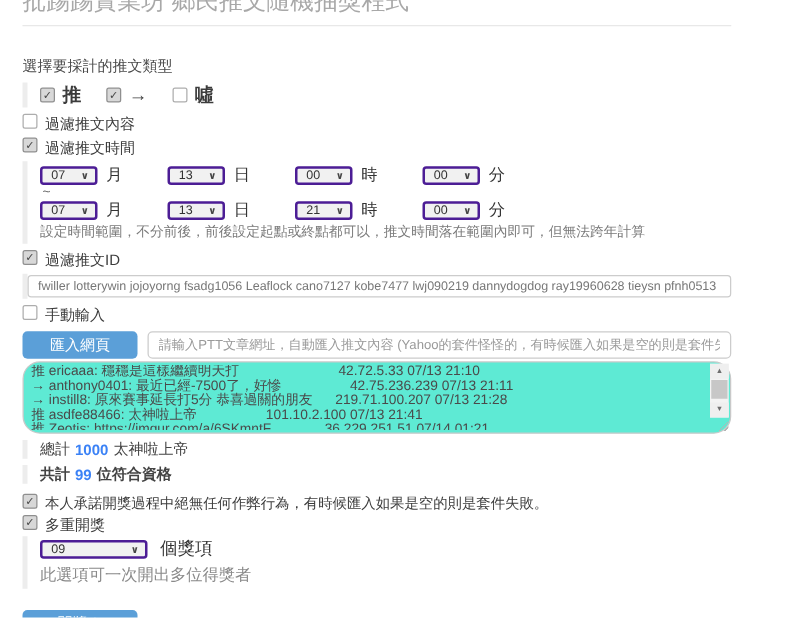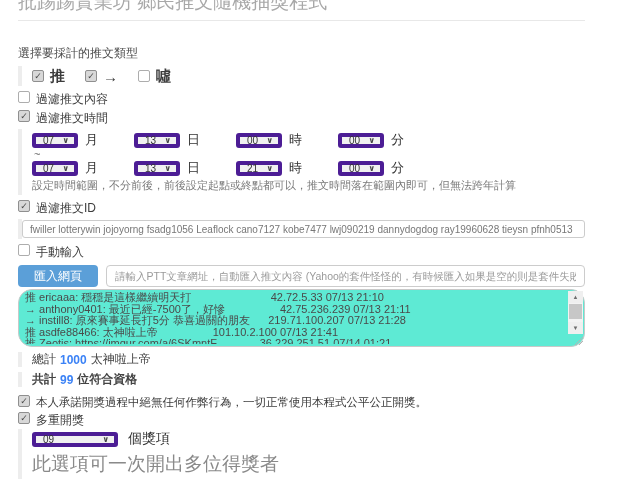--- a/index.html
+++ b/index.html
@@ -21,37 +21,37 @@
   .cb.checked { background: #d8d8d8; border-color: #8f8f8f; }
   .cb.checked .mark { display: block; }
   .cb-label { color: #3c3c3c; }
 
   .pushtype { margin-top: 4px; display: flex; gap: 20px; align-items: center; height: 20px; }
   .pushtype .opt { display: flex; gap: 6px; align-items: center; }
   .pushtype .opt .cb-label { font-weight: bold; font-size: 15px; }
 
   .timegroup { margin-top: 5px; padding-top: 2px; padding-bottom: 2px; }
   .selrow { display: flex; align-items: center; height: 16px; margin-top: 1px; }
-  .sel { height: 15px; background: #f1f1f1; border: 4px solid #4c1d95; border-radius: 3px;
+  .sel { height: 15px; background: #f1f1f1; border: 2px solid #4c1d95; border-radius: 3px;
          display: inline-flex; align-items: center; justify-content: space-between;
          padding: 0 5px 0 7px; font-size: 10px; color: #333; cursor: pointer; }
   .sel .chev { font-size: 8px; color: #444; margin-left: 8px; font-weight: bold; }
   .w-date { width: 46px; }
   .w-count { width: 86px; }
   .unit { font-size: 13px; margin-left: 7px; color: #333; }
   .gap { width: 36px; flex: none; }
   .tilde { color: #666; font-size: 11px; height: 10px; line-height: 10px; margin: 1px 0 1px 2px; }
   .hint { color: #7a7a7a; font-size: 11px; margin-top: 2px; }
 
   .idgroup { margin-top: 5px; padding: 1px 0; }
   .text-input { width: 100%; height: 18px; border: 1px solid #ccc; border-radius: 3px;
                 font-family: inherit; font-size: 10px; color: #777; padding: 0 7px; outline: none; }
 
   .import-row { display: flex; gap: 8px; margin-top: 7px; height: 22px; }
-  .btn-blue { background: #5b9fd8; color: #fff; border: none; border-radius: 4px; width: 80px; flex: none;
+  .btn-blue { background: #5b9fd8; color: #fff; border: none; border-radius: 4px; width: 92px; flex: none;
               font-size: 12px; font-family: inherit; display: flex; align-items: center; justify-content: center; cursor: pointer; }
   .import-input { flex: 1; height: 22px; border: 1px solid #ccc; border-radius: 4px;
                   font-family: inherit; font-size: 10.5px; color: #555; padding: 0 8px; outline: none; }
   .import-input::placeholder { color: #9a9a9a; }
 
   .tbox { margin-top: 2px; height: 58px; border: 1px solid #c9c9c9; border-radius: 14px;
           background: #5eead4; position: relative; }
   .tbox .lines { position: absolute; left: 6px; top: 2px; right: 22px; bottom: 2px;
                  font-size: 11px; line-height: 11.5px; white-space: pre; overflow: hidden; color: #4a4a4a; }
   .vscroll { position: absolute; top: 1px; right: 1px; width: 15px; bottom: 12px; background: #f3f3f3; }
@@ -67,21 +67,21 @@
           align-items: center; gap: 4px; color: #444; text-align: center; }
   .stat-1 { margin-top: 5px; }
   .stat-2 { margin-top: 5px; font-weight: bold; }
   .stat b { color: #3b82f6; }
 
   .promise-row { margin-top: 8px; }
   .promise-row .cb-label { font-size: 11.5px; }
   .multi-row { margin-top: 3px; }
   .multigroup { margin-top: 3px; padding: 1px 0 2px 10px; }
   .multigroup .unit { font-size: 14px; margin-left: 10px; font-family: Liberation Mono, monospace; }
-  .multi-hint { color: #8a8a8a; font-size: 19px; margin-top: 4px; }
+  .multi-hint { color: #8a8a8a; font-size: 13px; margin-top: 4px; }
 
   .draw-row { display: flex; gap: 7px; margin-top: 5px; height: 32px; align-items: flex-end; }
   .btn-draw { width: 92px; height: 20px; font-size: 12px; }
   .alert-green { flex: 1; background: #dff0d8; border: 1px solid #e3f0dc; border-radius: 3px;
                  color: #3c763d; font-size: 12px; display: flex; align-items: center; padding-left: 10px; }
 
   .result-heading { margin-top: 7px; color: #3a3a3a; font-size: 12px; }
 </style>
 </head>
 <body>
@@ -222,21 +222,21 @@
   <div class="stat stat-2">
     <span>共計</span>
     <b>99</b>
     <span>位符合資格</span>
   </div>
 
   <div class="cbrow promise-row">
     <span class="cb checked">
         <span class="mark">✓</span>
       </span>
-    <span class="cb-label">本人承諾開獎過程中絕無任何作弊行為，一切正常使用本程式公平公正開獎。</span>
+    <span class="cb-label">本人承諾開獎過程中絕無任何作弊行為，有時候匯入如果是空的則是套件失敗。</span>
   </div>
 
   <div class="cbrow multi-row">
     <span class="cb checked">
         <span class="mark">✓</span>
       </span>
     <span class="cb-label">多重開獎</span>
   </div>
 
   <div class="indent multigroup">

